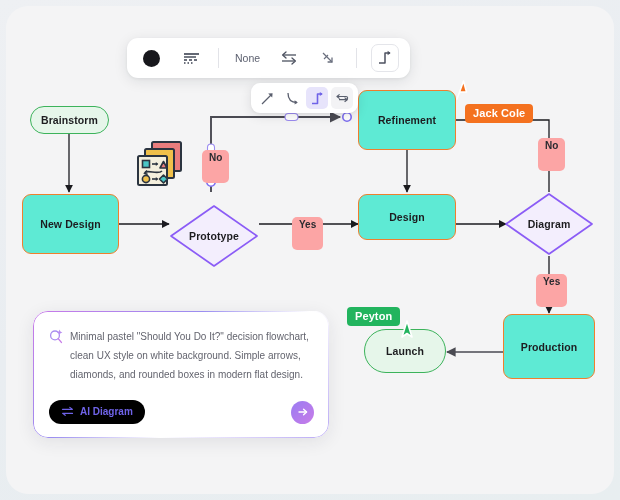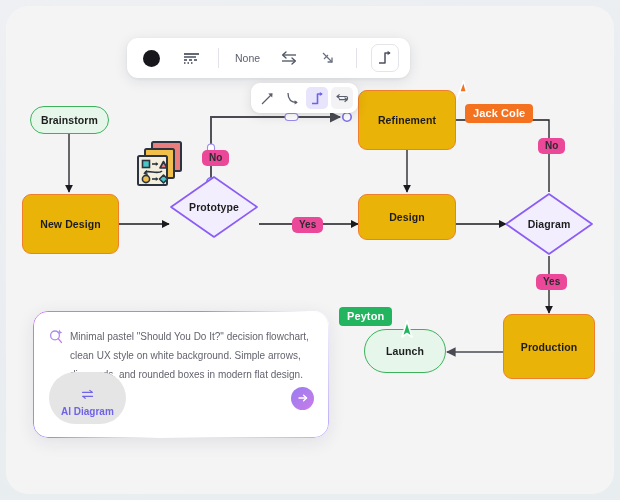--- a/index.html
+++ b/index.html
@@ -28,45 +28,45 @@
 
   
   .node {
     position: absolute;
     display: flex; align-items: center; justify-content: center;
     font-size: 10.5px; font-weight: 700; color: #1d1d20;
     letter-spacing: .1px;
     text-align: center;
   }
   .node.rect {
-    background: #eab308;
+    background: #5eead4;
     border: 1.6px solid #ef7f2e;
     border-radius: 9px;
   }
   .node.pill {
     background: #e6f6ea;
     border: 1.6px solid #3cb35b;
     border-radius: 999px;
   }
   .node.diamond-wrap { background: none; border: none; }
   .diamond-shape {
     position: absolute; left: 0; top: 0; width: 100%; height: 100%;
   }
   .diamond-label {
     position: relative; z-index: 2;
     font-size: 10.5px; font-weight: 700; color: #1d1d20;
   }
 
   
   .edge-label {
     position: absolute;
-    background: #ec4899;
+    background: #fca5a5;
     color: #2b2b30;
     font-size: 10px; font-weight: 600;
-    padding: 2px 7px 3px;
+    padding: 2px 7px 20px;
     border-radius: 5px;
     line-height: 1.1;
   }
 
   
   #toolbar {
     position: absolute;
     left: 121px; top: 32px;
     height: 40px;
     background: #ffffff;
@@ -161,26 +161,25 @@
   #ai-prompt-text {
     font-size: 10px; line-height: 19px; color: #63646e;
     max-width: 252px;
   }
   #ai-footer {
     position: absolute; left: 14px; right: 13px; bottom: 12px;
     display: flex; align-items: center; justify-content: space-between;
   }
   #ai-chip {
     display: flex; align-items: center; gap: 6px;
-    background: #e5e5e5;
+    background: #000000;
     color: #6f63e8;
     font-size: 10px; font-weight: 600;
-    padding: 17px 12px 7px;
+    padding: 6px 12px 7px;
     border-radius: 999px;
-    flex-direction: column;
   }
   #ai-send {
     width: 23px; height: 23px; border-radius: 50%;
     background: linear-gradient(135deg,#9a7cf2 0%, #c87ce8 100%);
     display: flex; align-items: center; justify-content: center;
   }
 </style>
 </head>
 <body>
 
@@ -222,21 +221,21 @@
     </svg>
 
     <div class="node pill" style="left:24px; top:100px; width:79px; height:28px;">
       <span>Brainstorm</span>
     </div>
 
     <div class="node rect" style="left:16px; top:188px; width:97px; height:60px;">
       <span>New Design</span>
     </div>
 
-    <div class="node diamond-wrap" style="left:163px; top:169px; width:90px; height:64px;">
+    <div class="node diamond-wrap" style="left:163px; top:198px; width:90px; height:64px;">
       <svg class="diamond-shape" viewBox="0 0 90 64">
         <path d="M45,2 L88,32 L45,62 L2,32 Z" fill="#f3eefd" stroke="#8b5cf6" stroke-width="1.7" stroke-linejoin="round"></path>
       </svg>
       <span class="diamond-label">Prototype</span>
     </div>
 
     <div class="node rect" style="left:352px; top:84px; width:98px; height:60px;">
       <span>Refinement</span>
     </div>
 
@@ -348,21 +347,21 @@
       </div>
     </div>
 
     <div class="collab-tag" style="left:459px; top:58px; background:#f4711f;margin-top:40px;">Jack Cole</div>
     <div class="collab-cursor" style="left:443px; top:73px;">
       <svg width="22" height="24" viewBox="0 0 22 24">
         <path d="M14.5,2 L8,20 L10.6,13 L17.5,13 Z" fill="#f4711f" stroke="#ffffff" stroke-width="1.6" stroke-linejoin="round"></path>
       </svg>
     </div>
 
-    <div class="collab-tag" style="left:333px; top:301px; background:#22b45e;">Peyton</div>
+    <div class="collab-tag" style="left:341px; top:301px; background:#22b45e;">Peyton</div>
     <div class="collab-cursor" style="left:390px; top:312px;">
       <svg width="22" height="24" viewBox="0 0 22 24">
         <path d="M11,3 L16,19 L11,15.5 L6,19 Z" fill="#22b45e" stroke="#ffffff" stroke-width="1.6" stroke-linejoin="round"></path>
       </svg>
     </div>
 
     <div id="ai-panel">
       <div id="ai-inner">
         <div id="ai-prompt-row">
           <svg width="14" height="16" viewBox="0 0 14 16" style="flex:0 0 auto;margin-top:2px">

